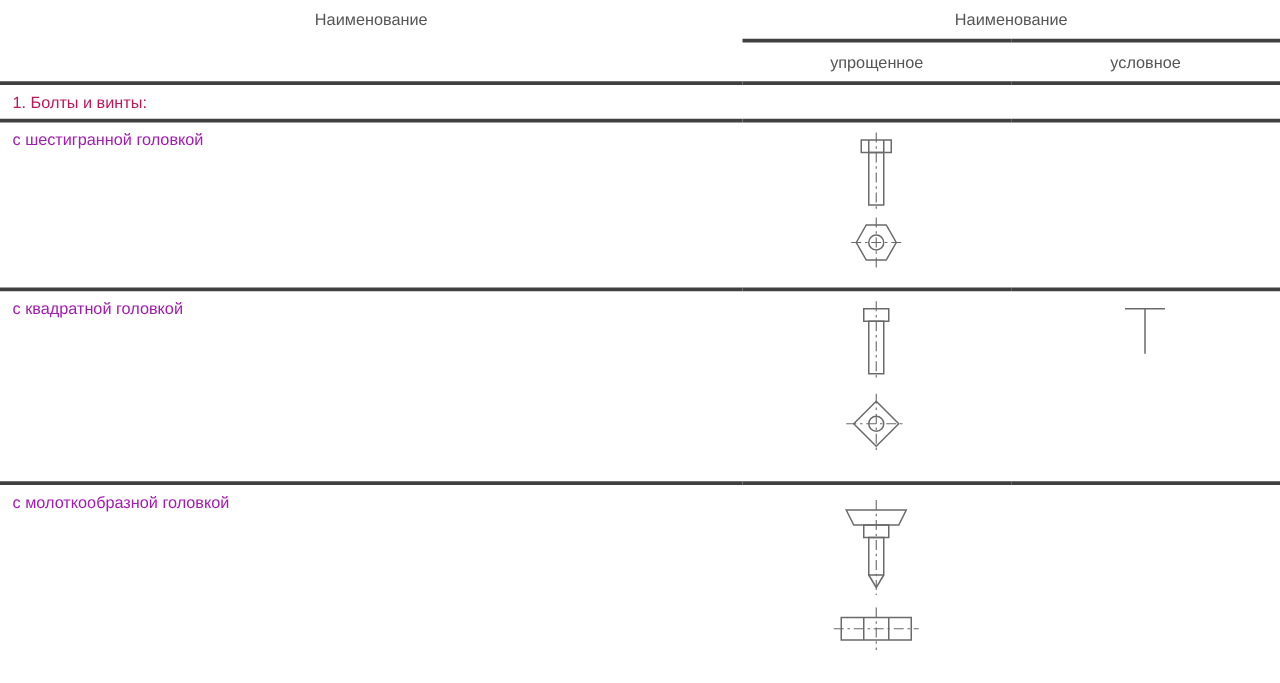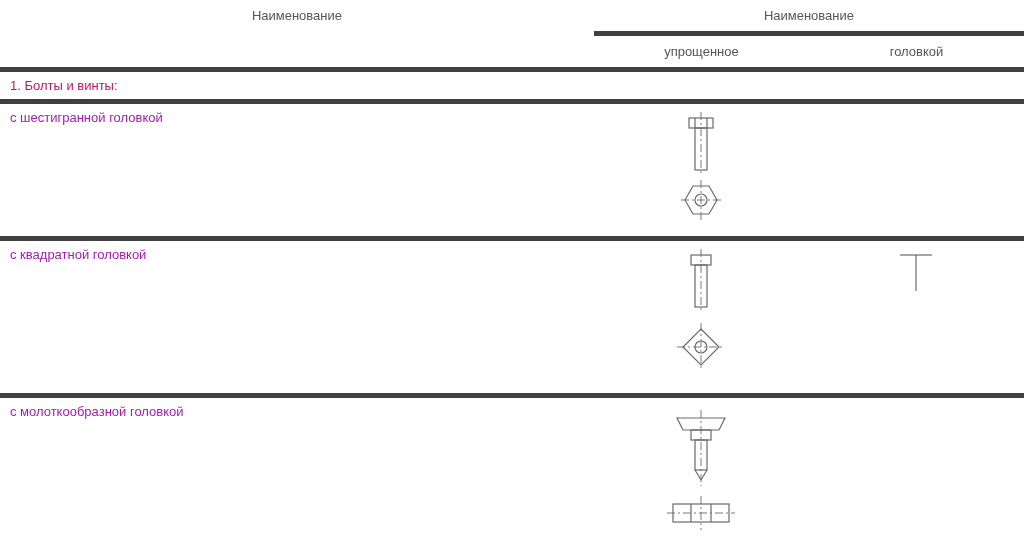--- a/index.html
+++ b/index.html
@@ -11,21 +11,21 @@
     background: #fff;
     width: 1024px;
   }
   table.fastener {
     width: 100%;
     border-collapse: collapse;
     table-layout: fixed;
   }
   table.fastener th,
   table.fastener td {
-    border-top: 5px solid #404040;
+    border-top: 3px solid #404040;
     padding: 6px 10px;
     vertical-align: top;
     text-align: left;
     font-weight: normal;
   }
   table.fastener thead th {
     text-align: center;
     color: #555;
     padding: 8px 10px;
   }
@@ -72,21 +72,21 @@
     <col class="col-img1">
     <col class="col-img2">
   </colgroup>
   <thead>
     <tr>
       <th rowspan="2">Наименование</th>
       <th colspan="2">Наименование</th>
     </tr>
     <tr>
       <th>упрощенное</th>
-      <th>головкой</th>
+      <th>условное</th>
     </tr>
   </thead>
   <tbody>
     <tr>
       <td colspan="3" class="section-title">1. Болты и винты:</td>
     </tr>
 
     <tr>
       <td class="item-name">с шестигранной головкой</td>
       <td class="img-cell">

